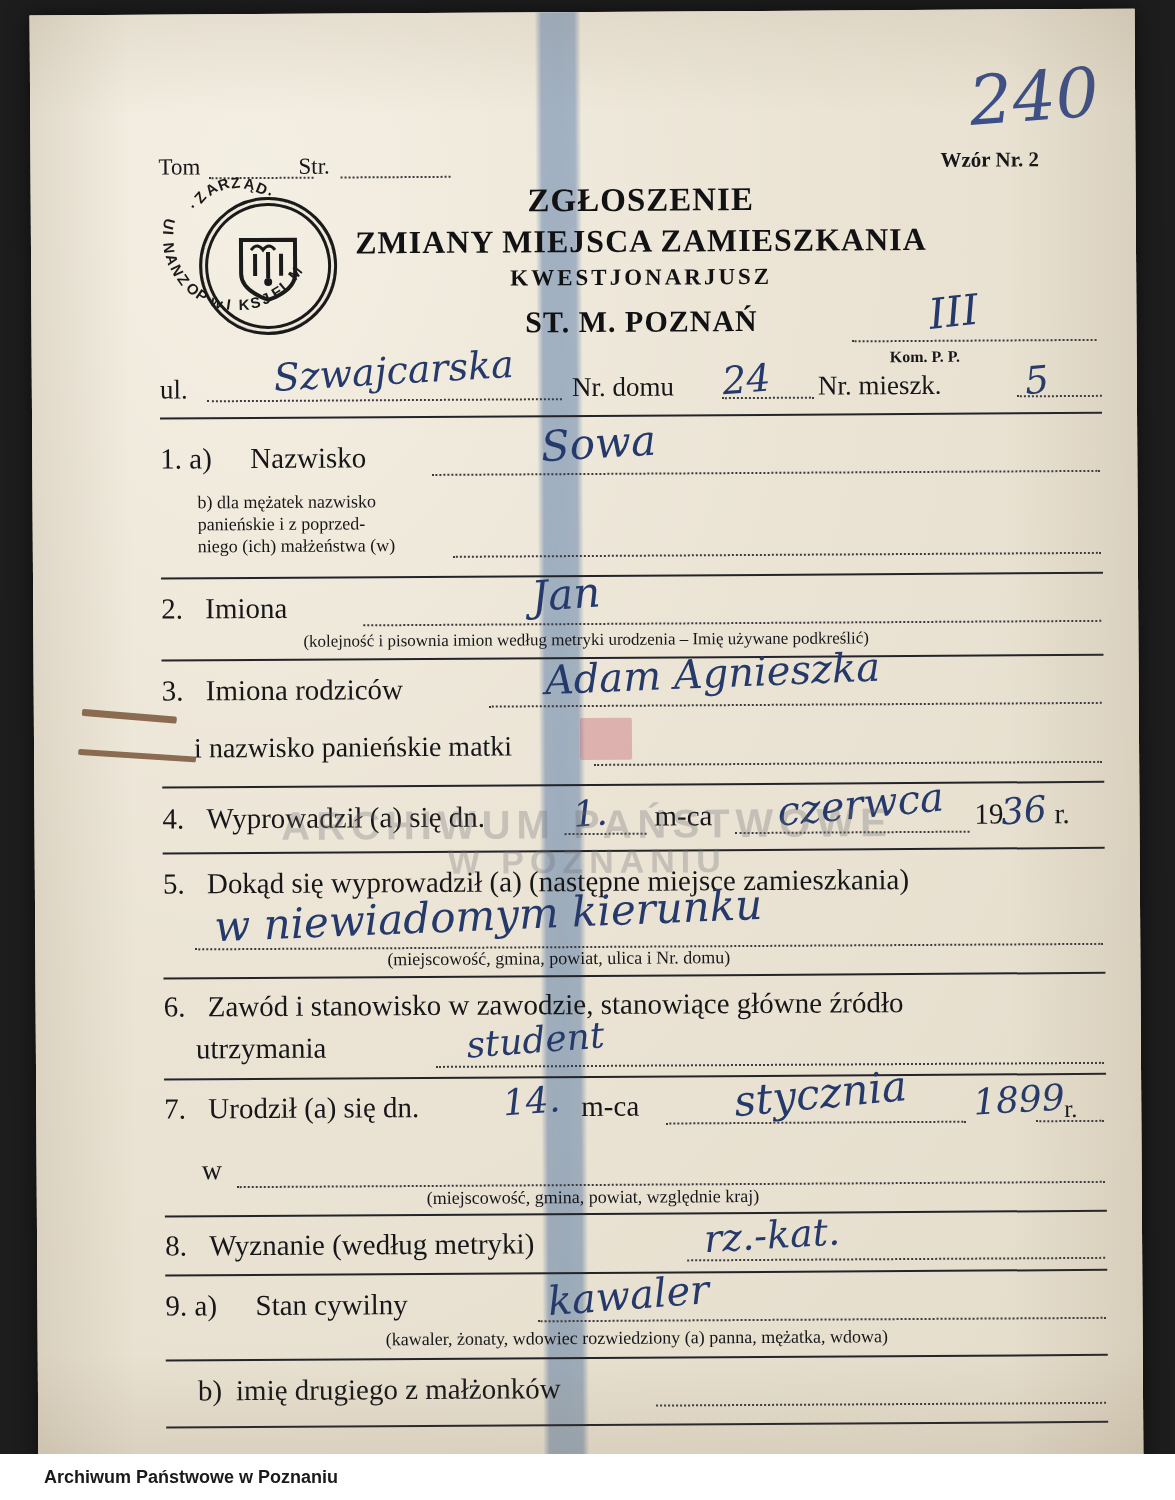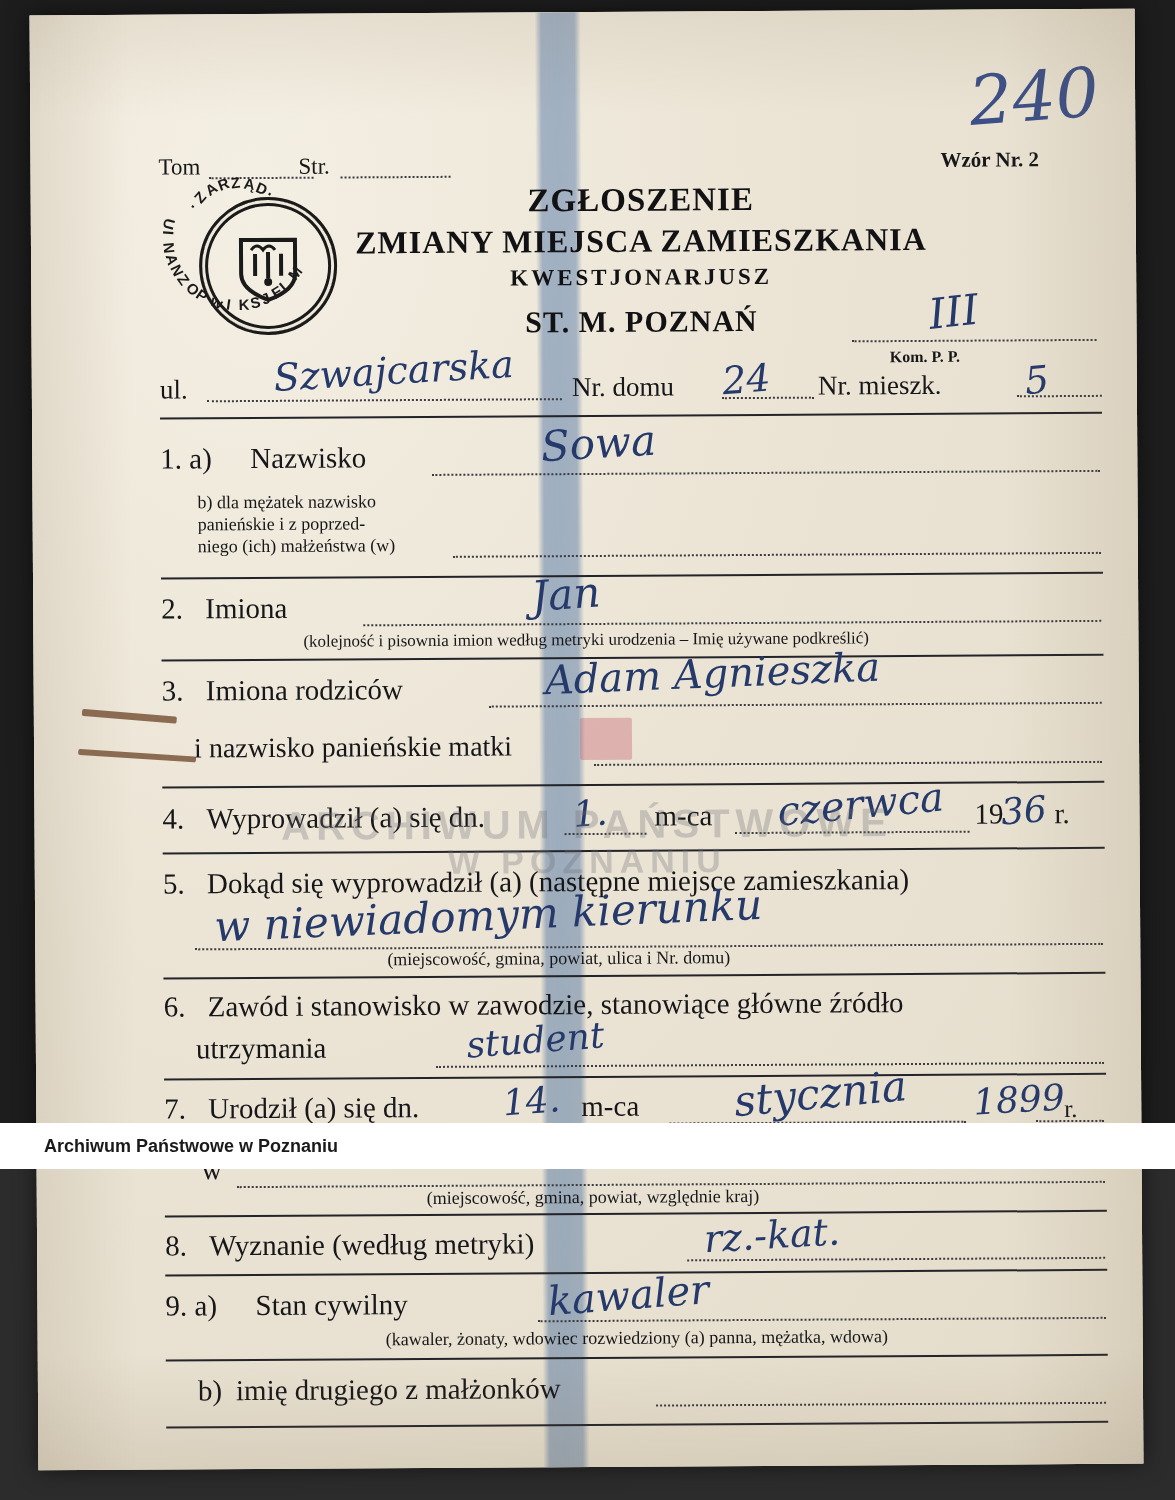--- a/index.html
+++ b/index.html
@@ -10,21 +10,21 @@
   body {
     width: 1175px;
     height: 1500px;
     overflow: hidden;
     font-family: "Liberation Serif", serif;
   }
 
   #viewer {
     position: relative;
     width: 1175px;
-    height: 1169px;
+    height: 1500px;
     background: #1d1d1d;
   }
 
   
   #card {
     position: absolute;
     left: 34px;
     top: 12px;
     width: 1105px;
     height: 1455px;

